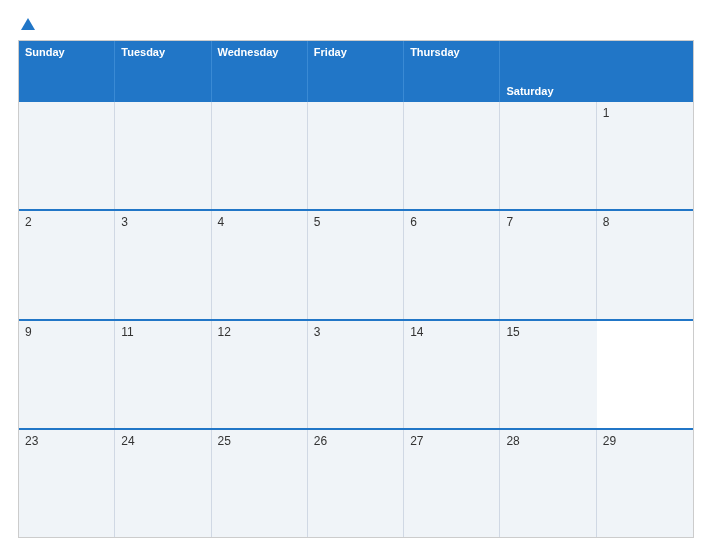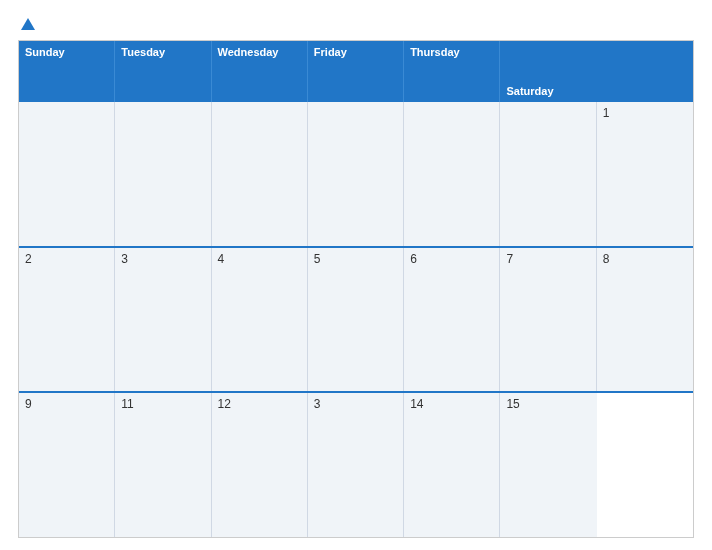--- a/index.html
+++ b/index.html
@@ -173,15 +173,24 @@
           <div class="cal-cell"><span class="day-num">8</span></div>
         </div>
         <div class="cal-row">
           <div class="cal-cell"><span class="day-num">9</span></div>
           <div class="cal-cell"><span class="day-num">11</span></div>
           <div class="cal-cell"><span class="day-num">12</span></div>
           <div class="cal-cell"><span class="day-num">3</span></div>
           <div class="cal-cell"><span class="day-num">14</span></div>
           <div class="cal-cell"><span class="day-num">15</span></div>
         </div>
+        <div class="cal-row">
+          <div class="cal-cell"><span class="day-num">23</span></div>
+          <div class="cal-cell"><span class="day-num">24</span></div>
+          <div class="cal-cell"><span class="day-num">25</span></div>
+          <div class="cal-cell"><span class="day-num">26</span></div>
+          <div class="cal-cell"><span class="day-num">27</span></div>
+          <div class="cal-cell"><span class="day-num">28</span></div>
+          <div class="cal-cell"><span class="day-num">29</span></div>
+        </div>
       </div>
   </div>
 </div>
 
 </body></html>

